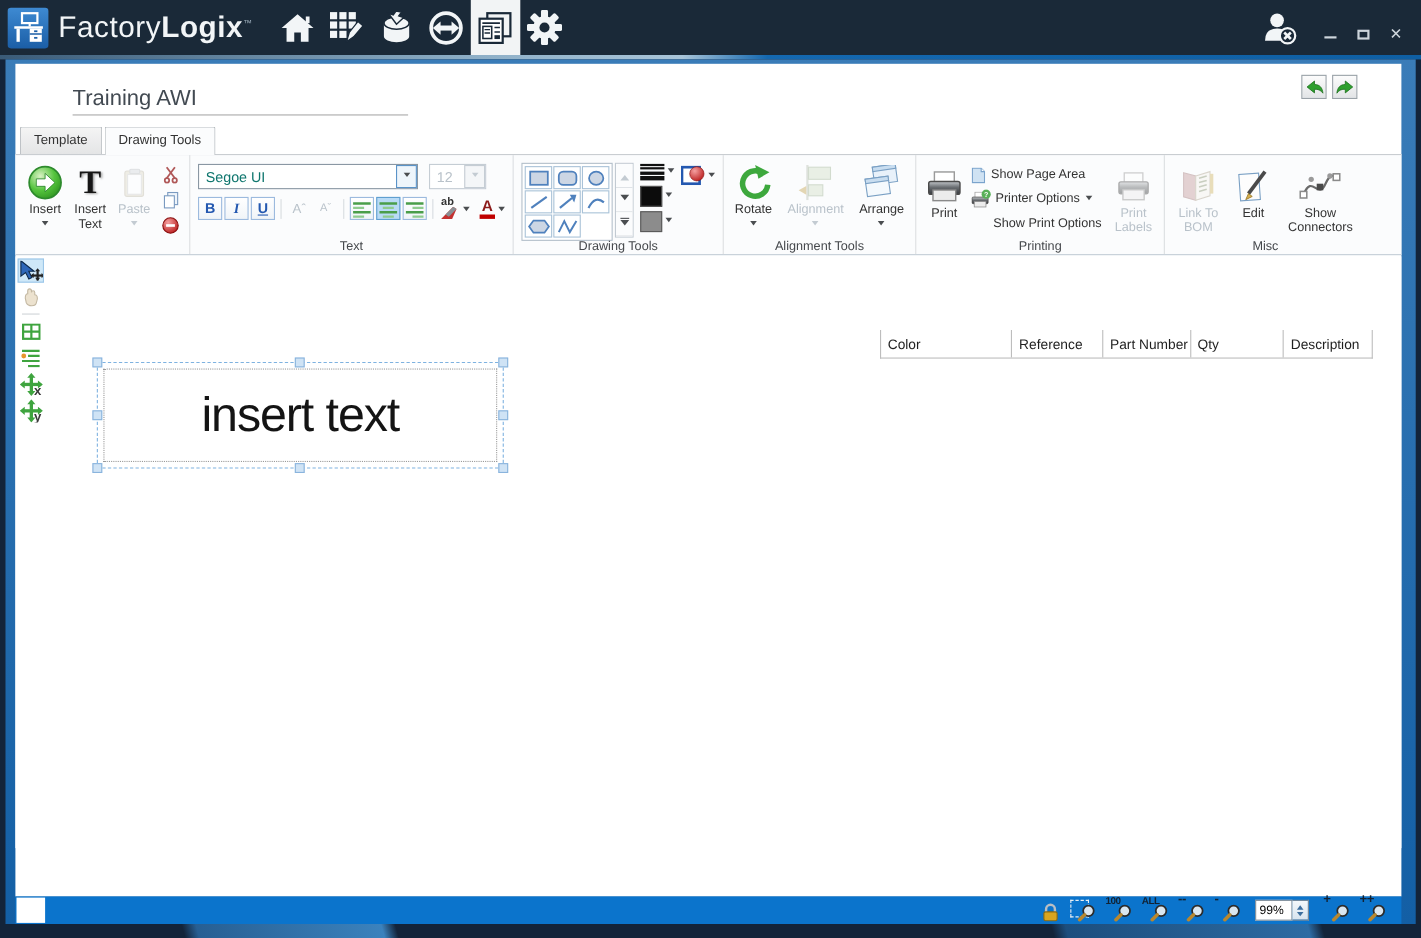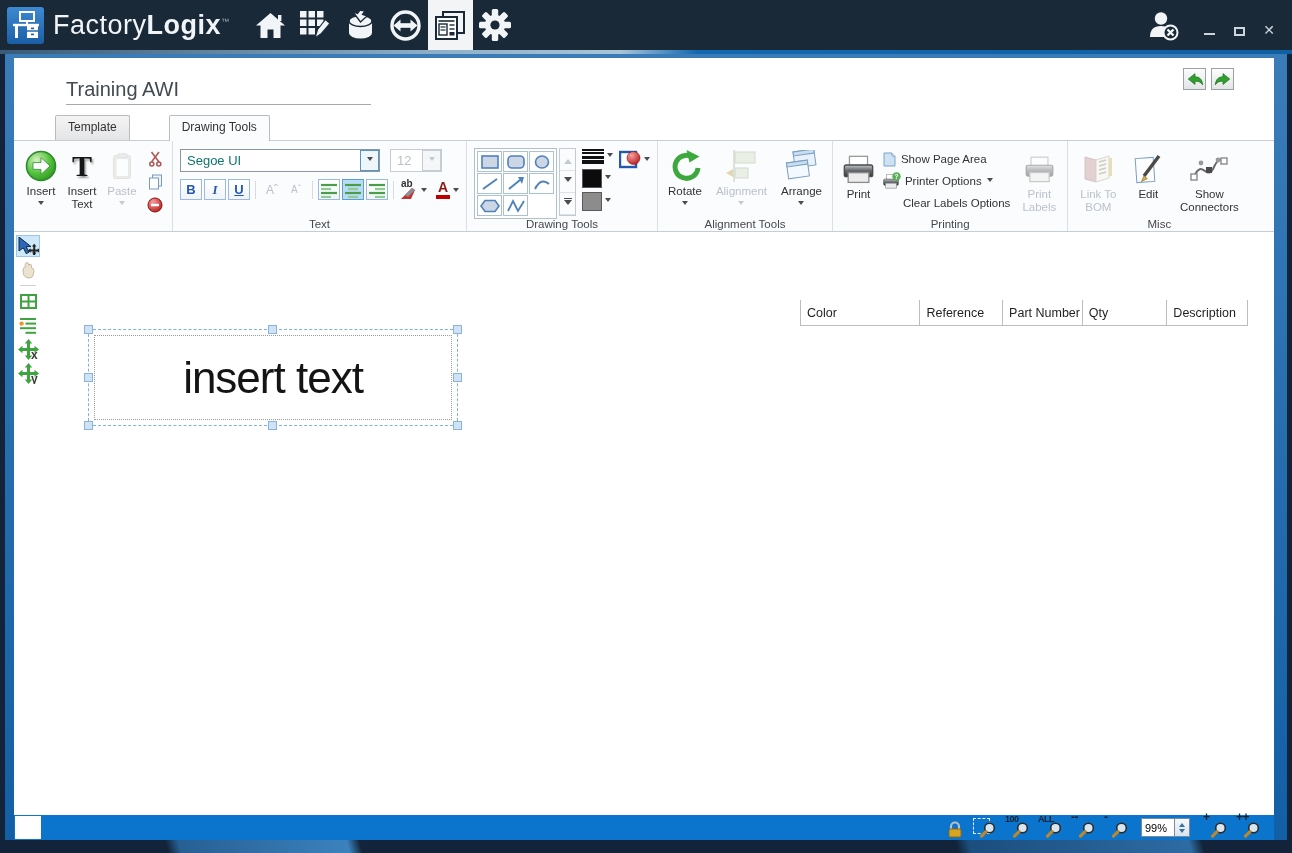--- a/index.html
+++ b/index.html
@@ -33,21 +33,21 @@
   .window { position:absolute; left:5px; top:54px; width:1282px; height:786px; background:linear-gradient(180deg,#3a7cb8,#135fa5); }
   .content { position:absolute; left:9px; top:4px; width:1260px; height:713px; background:#fff; }
 
   
   .template-name { position:absolute; left:52px; top:20px; width:305px; font-size:20px; color:#424a52; border-bottom:1px solid #a9a9a9; padding-bottom:3px; cursor:text; }
   .histbtns { position:absolute; right:40px; top:10px; display:flex; gap:5px; }
   .histbtn { width:23px; height:22px; border:1px solid #9aa2a8; background:linear-gradient(180deg,#fcfcfc,#e2e4e6); display:flex; align-items:center; justify-content:center; cursor:pointer; }
 
   
   .tabs { position:absolute; left:4px; top:57px; display:flex; height:25px; z-index:2; }
-  .tab { padding:4px 12px 0; font-size:12px; color:#333; border:1px solid #b7bcc0; border-bottom:none; border-radius:2px 2px 0 0; background:linear-gradient(180deg,#f4f4f4,#e4e5e6); margin-right:2px; cursor:pointer;margin-left:37px; }
+  .tab { padding:4px 12px 0; font-size:12px; color:#333; border:1px solid #b7bcc0; border-bottom:none; border-radius:2px 2px 0 0; background:linear-gradient(180deg,#f4f4f4,#e4e5e6); margin-right:2px; cursor:pointer; }
   .tab.active { background:#fbfcfd; font-weight:400; height:26px; }
 
   
   .ribbon { position:absolute; left:0; top:82px; width:1260px; height:92px; background:#fbfcfd; border-top:1px solid #c9cdd1; border-bottom:1px solid #c4ced6; display:flex; }
   .rgroup { position:relative; border-right:1px solid #dcdfe2; padding:5px 7px 16px 7px; }
   .rgroup-label { position:absolute; bottom:1px; left:0; right:0; text-align:center; font-size:11.5px; color:#45484c; }
   .rbody { display:flex; align-items:flex-start; height:72px; }
   .bigbtn { display:flex; flex-direction:column; align-items:center; font-size:11.5px; color:#333; text-align:center; cursor:pointer; padding:1px 3px; line-height:1.15; }
   .bigbtn .icn { height:38px; display:flex; align-items:center; justify-content:center; }
   .car { width:0; height:0; border:3.6px solid transparent; border-top:4.2px solid #4a4d50; margin-top:3px; }
@@ -590,21 +590,21 @@
                   </svg>
                 <svg width="9" height="9" viewBox="0 0 9 9" style="position:absolute;right:-1px;top:-2px">
                     <circle cx="4.5" cy="4.5" r="4.2" fill="#58b058"></circle>
                     <text x="4.5" y="6.8" font-size="6.5" font-weight="bold" fill="#fff" text-anchor="middle">?</text>
                   </svg>
               </span>
               <span>Printer Options</span>
               <span class="car" style="margin-top:0"></span>
             </div>
             <div class="prow" style="padding-left:20px">
-              <span>Clear Labels Options</span>
+              <span>Show Print Options</span>
             </div>
           </div>
           <div class="bigbtn dis" style="width:42px;padding-top:4px;margin-left:6px">
             <div class="icn ghost">
               <svg width="29" height="27" viewBox="0 0 24 22">
                   <use href="#sym-printer"></use>
                 </svg>
             </div>
             <span>Print Labels</span>
           </div>

